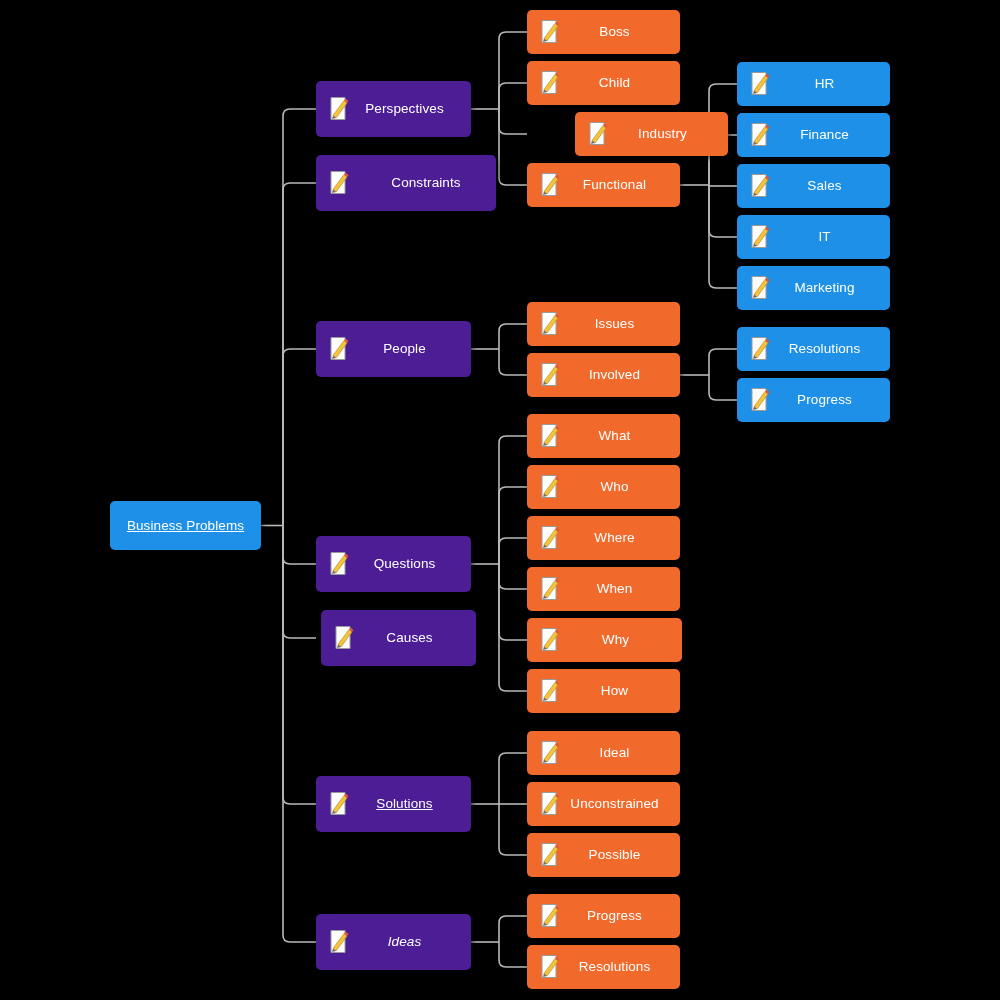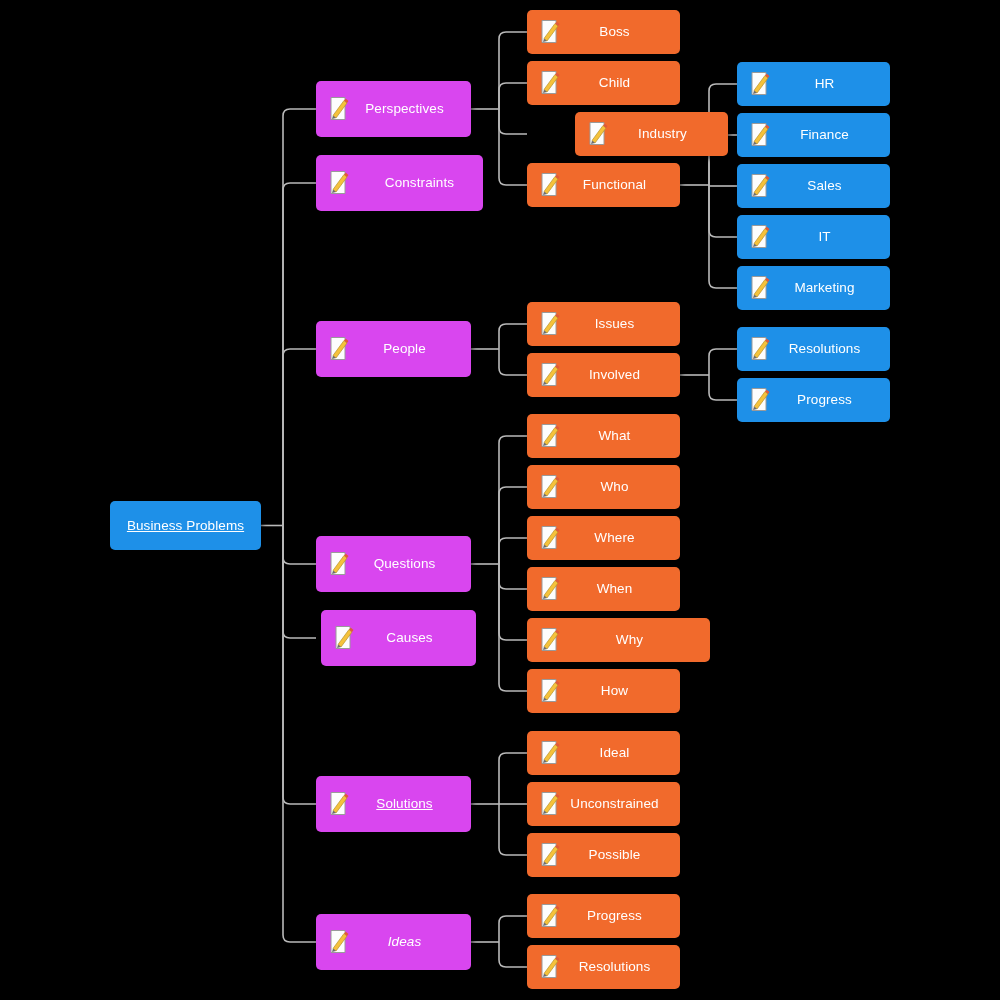--- a/index.html
+++ b/index.html
@@ -6,21 +6,21 @@
   #canvas{position:relative;width:1000px;height:1000px;background:#000;
           font-family:"Liberation Sans","DejaVu Sans",sans-serif;overflow:hidden;}
   svg.links{position:absolute;left:0;top:0;width:1000px;height:1000px;}
   .node{position:absolute;box-sizing:border-box;display:flex;align-items:center;
         border-radius:5px;color:#fff;box-shadow:2px 3px 4px rgba(0,0,0,0.55);}
   .node .ico{position:absolute;display:block;}
   .node .lbl{width:100%;text-align:center;padding-left:22px;box-sizing:border-box;
              font-size:13.5px;letter-spacing:.1px;line-height:1;}
   .root{background:#1e90e8;}
   .root .lbl{padding-left:0;text-decoration:underline;}
-  .green{background:#d946ef;}
+  .green{background:#4c1d95;}
   .orange{background:#f16a2c;}
   .blue{background:#1e90e8;}
 </style>
 </head>
 <body>
 
 <div id="canvas">
   <svg class="links" id="links">
       <path d="M261 525.5 H283" fill="none" stroke="#b9b9b9" stroke-width="1.6"></path>
       <path d="M283 525.5 V116 Q283 109 290 109 H316" fill="none" stroke="#b9b9b9" stroke-width="1.6"></path>
@@ -68,21 +68,21 @@
       </div>
       <div class="node green" style="left: 316px; top: 81px; width: 155px; height: 56px;">
         <span class="ico" style="left:13px;top:50%;transform:translateY(-50%);width:21px;height:25px;"><svg width="21" height="25" viewBox="0 0 21 25">
             <path d="M2 1 h14 v22 h-14 z" fill="#fdfdfd" stroke="#9a9a9a" stroke-width="1"></path>
             <path d="M4 19 L15 4 L18 6.5 L7 21.5 z" fill="#f5c23b" stroke="#b8922a" stroke-width="0.7"></path>
             <path d="M4 19 L7 21.5 L3 22.5 z" fill="#6d6d6d"></path>
             <path d="M15 4 L18 6.5 L19.5 4.5 L16.8 2.2 z" fill="#e05a3a"></path>
           </svg></span>
         <span class="lbl">Perspectives</span>
       </div>
-      <div class="node green" style="left: 316px; top: 155px; width: 167px; height: 56px; padding-left: 18px;">
+      <div class="node green" style="left: 316px; top: 155px; width: 180px; height: 56px; padding-left: 18px;">
         <span class="ico" style="left:13px;top:50%;transform:translateY(-50%);width:21px;height:25px;"><svg width="21" height="25" viewBox="0 0 21 25">
             <path d="M2 1 h14 v22 h-14 z" fill="#fdfdfd" stroke="#9a9a9a" stroke-width="1"></path>
             <path d="M4 19 L15 4 L18 6.5 L7 21.5 z" fill="#f5c23b" stroke="#b8922a" stroke-width="0.7"></path>
             <path d="M4 19 L7 21.5 L3 22.5 z" fill="#6d6d6d"></path>
             <path d="M15 4 L18 6.5 L19.5 4.5 L16.8 2.2 z" fill="#e05a3a"></path>
           </svg></span>
         <span class="lbl">Constraints</span>
       </div>
       <div class="node green" style="left: 316px; top: 321px; width: 155px; height: 56px;">
         <span class="ico" style="left:13px;top:50%;transform:translateY(-50%);width:21px;height:25px;"><svg width="21" height="25" viewBox="0 0 21 25">
@@ -212,21 +212,21 @@
       </div>
       <div class="node orange" style="left: 527px; top: 567px; width: 153px; height: 44px;">
         <span class="ico" style="left:13px;top:50%;transform:translateY(-50%);width:21px;height:25px;"><svg width="21" height="25" viewBox="0 0 21 25">
             <path d="M2 1 h14 v22 h-14 z" fill="#fdfdfd" stroke="#9a9a9a" stroke-width="1"></path>
             <path d="M4 19 L15 4 L18 6.5 L7 21.5 z" fill="#f5c23b" stroke="#b8922a" stroke-width="0.7"></path>
             <path d="M4 19 L7 21.5 L3 22.5 z" fill="#6d6d6d"></path>
             <path d="M15 4 L18 6.5 L19.5 4.5 L16.8 2.2 z" fill="#e05a3a"></path>
           </svg></span>
         <span class="lbl">When</span>
       </div>
-      <div class="node orange" style="left: 527px; top: 618px; width: 183px; height: 44px;">
+      <div class="node orange" style="left: 527px; top: 618px; width: 155px; height: 44px;">
         <span class="ico" style="left:13px;top:50%;transform:translateY(-50%);width:21px;height:25px;"><svg width="21" height="25" viewBox="0 0 21 25">
             <path d="M2 1 h14 v22 h-14 z" fill="#fdfdfd" stroke="#9a9a9a" stroke-width="1"></path>
             <path d="M4 19 L15 4 L18 6.5 L7 21.5 z" fill="#f5c23b" stroke="#b8922a" stroke-width="0.7"></path>
             <path d="M4 19 L7 21.5 L3 22.5 z" fill="#6d6d6d"></path>
             <path d="M15 4 L18 6.5 L19.5 4.5 L16.8 2.2 z" fill="#e05a3a"></path>
           </svg></span>
         <span class="lbl">Why</span>
       </div>
       <div class="node orange" style="left: 527px; top: 669px; width: 153px; height: 44px;">
         <span class="ico" style="left:13px;top:50%;transform:translateY(-50%);width:21px;height:25px;"><svg width="21" height="25" viewBox="0 0 21 25">

